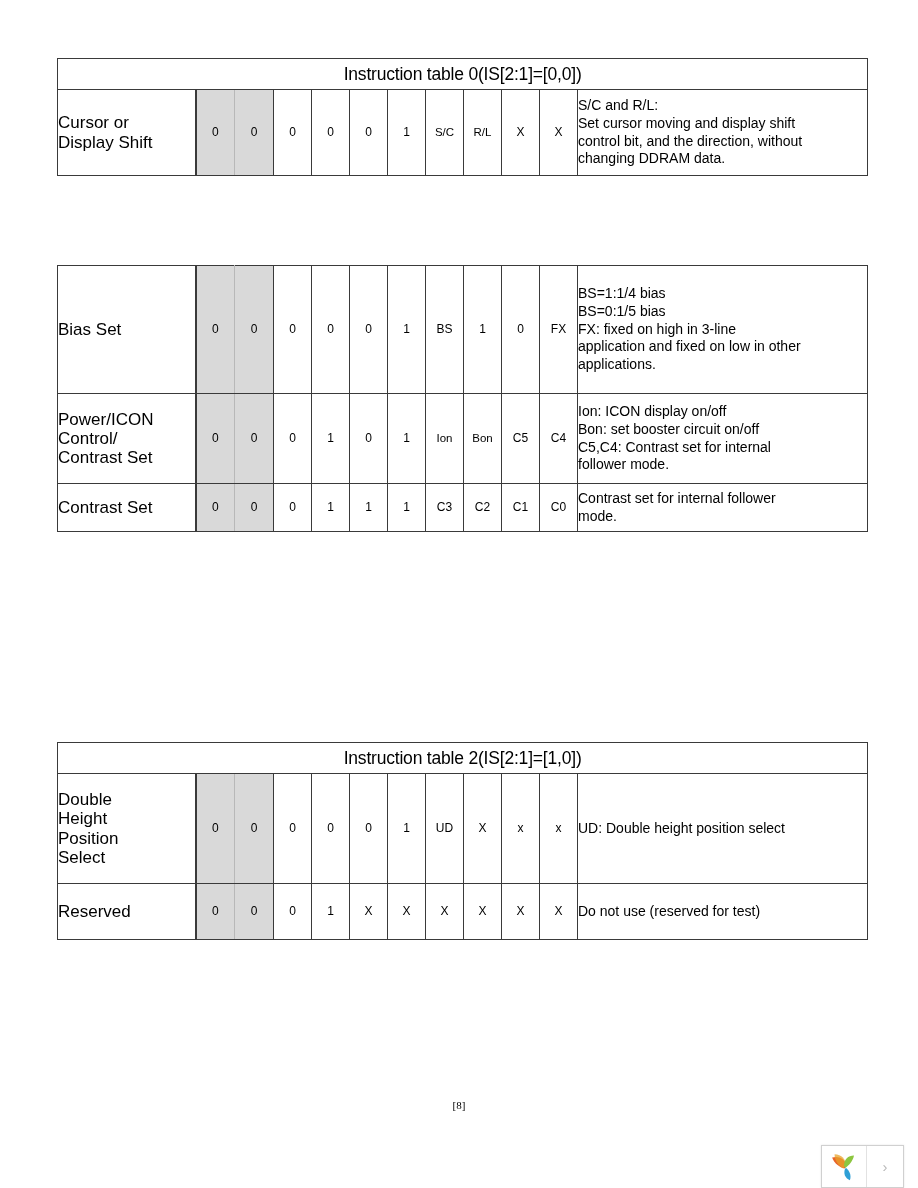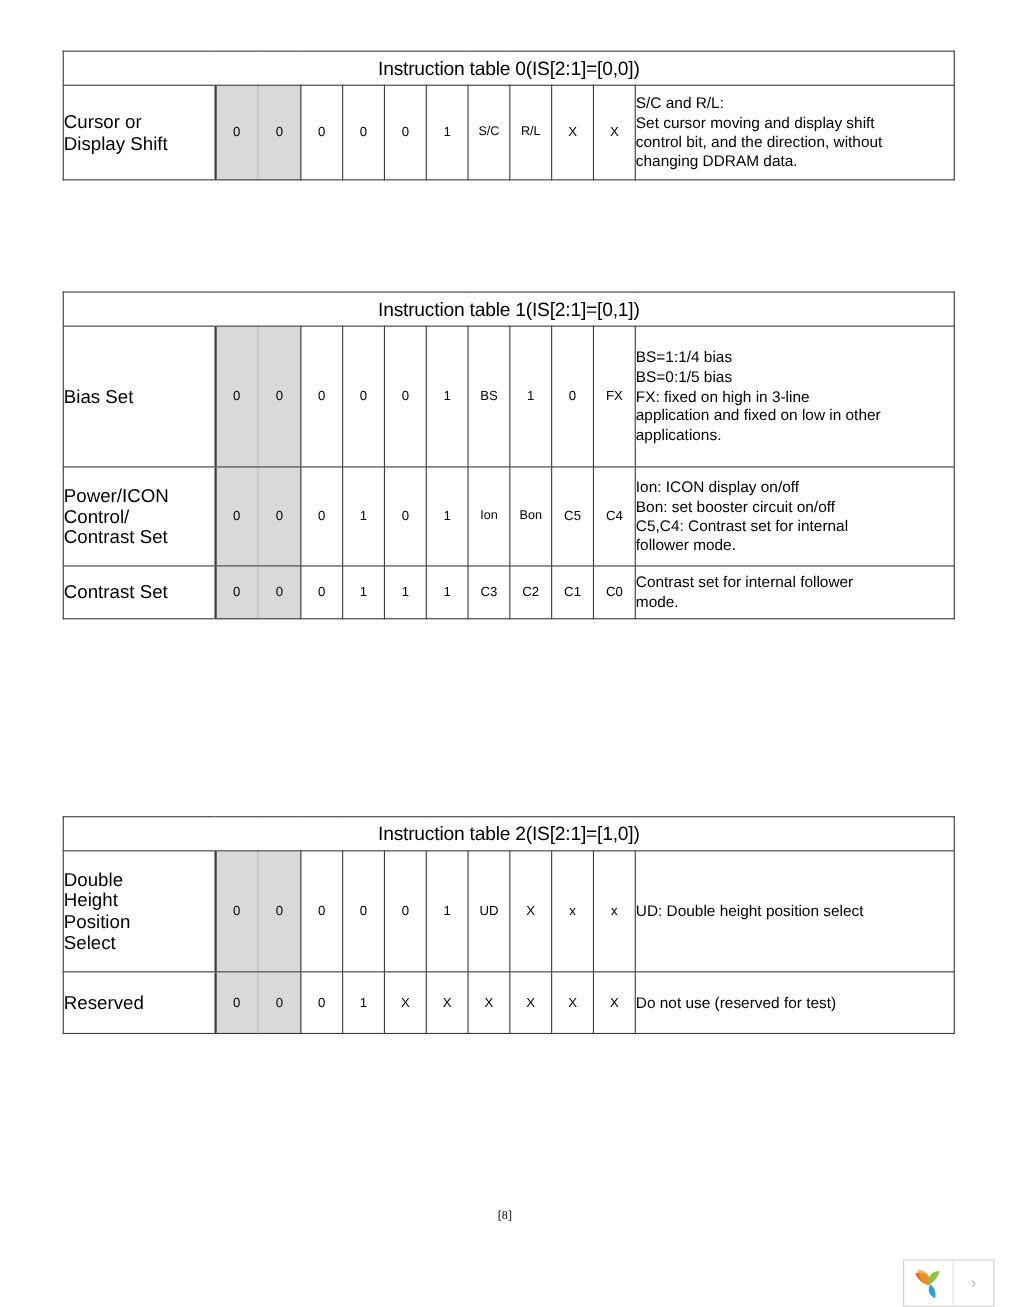--- a/index.html
+++ b/index.html
@@ -130,21 +130,21 @@
     color: #b9b9b9;
     font-size: 15px;
     font-family: "Liberation Sans", sans-serif;
   }
 </style>
 </head>
 <body>
 
 <div class="page">
 
-  <table class="itable" id="table-0" style="top:46px;">
+  <table class="itable" id="table-0" style="top:58px;">
     <colgroup>
         <col style="width: 138px;">
         <col style="width: 39px;">
         <col style="width: 39px;">
         <col style="width: 38px;">
         <col style="width: 38px;">
         <col style="width: 38px;">
         <col style="width: 38px;">
         <col style="width: 38px;">
         <col style="width: 38px;">
@@ -186,23 +186,20 @@
         <col style="width: 38px;">
         <col style="width: 38px;">
         <col style="width: 38px;">
         <col style="width: 38px;">
         <col style="width: 38px;">
         <col style="width: 38px;">
         <col style="width: 38px;">
         <col style="width: 290px;">
       </colgroup>
       <tbody>
-      <tr>
-        <td class="tbl-title" colspan="12">Instruction table 1(IS[2:1]=[0,1])</td>
-      </tr>
     <tr style="height: 128px;">
           <td class="c-name">Bias Set</td>
           <td class="c-bit shaded first big">0</td>
           <td class="c-bit shaded last big">0</td>
           <td class="c-bit big">0</td>
           <td class="c-bit big">0</td>
           <td class="c-bit big">0</td>
           <td class="c-bit big">1</td>
           <td class="c-bit big">BS</td>
           <td class="c-bit big">1</td>

